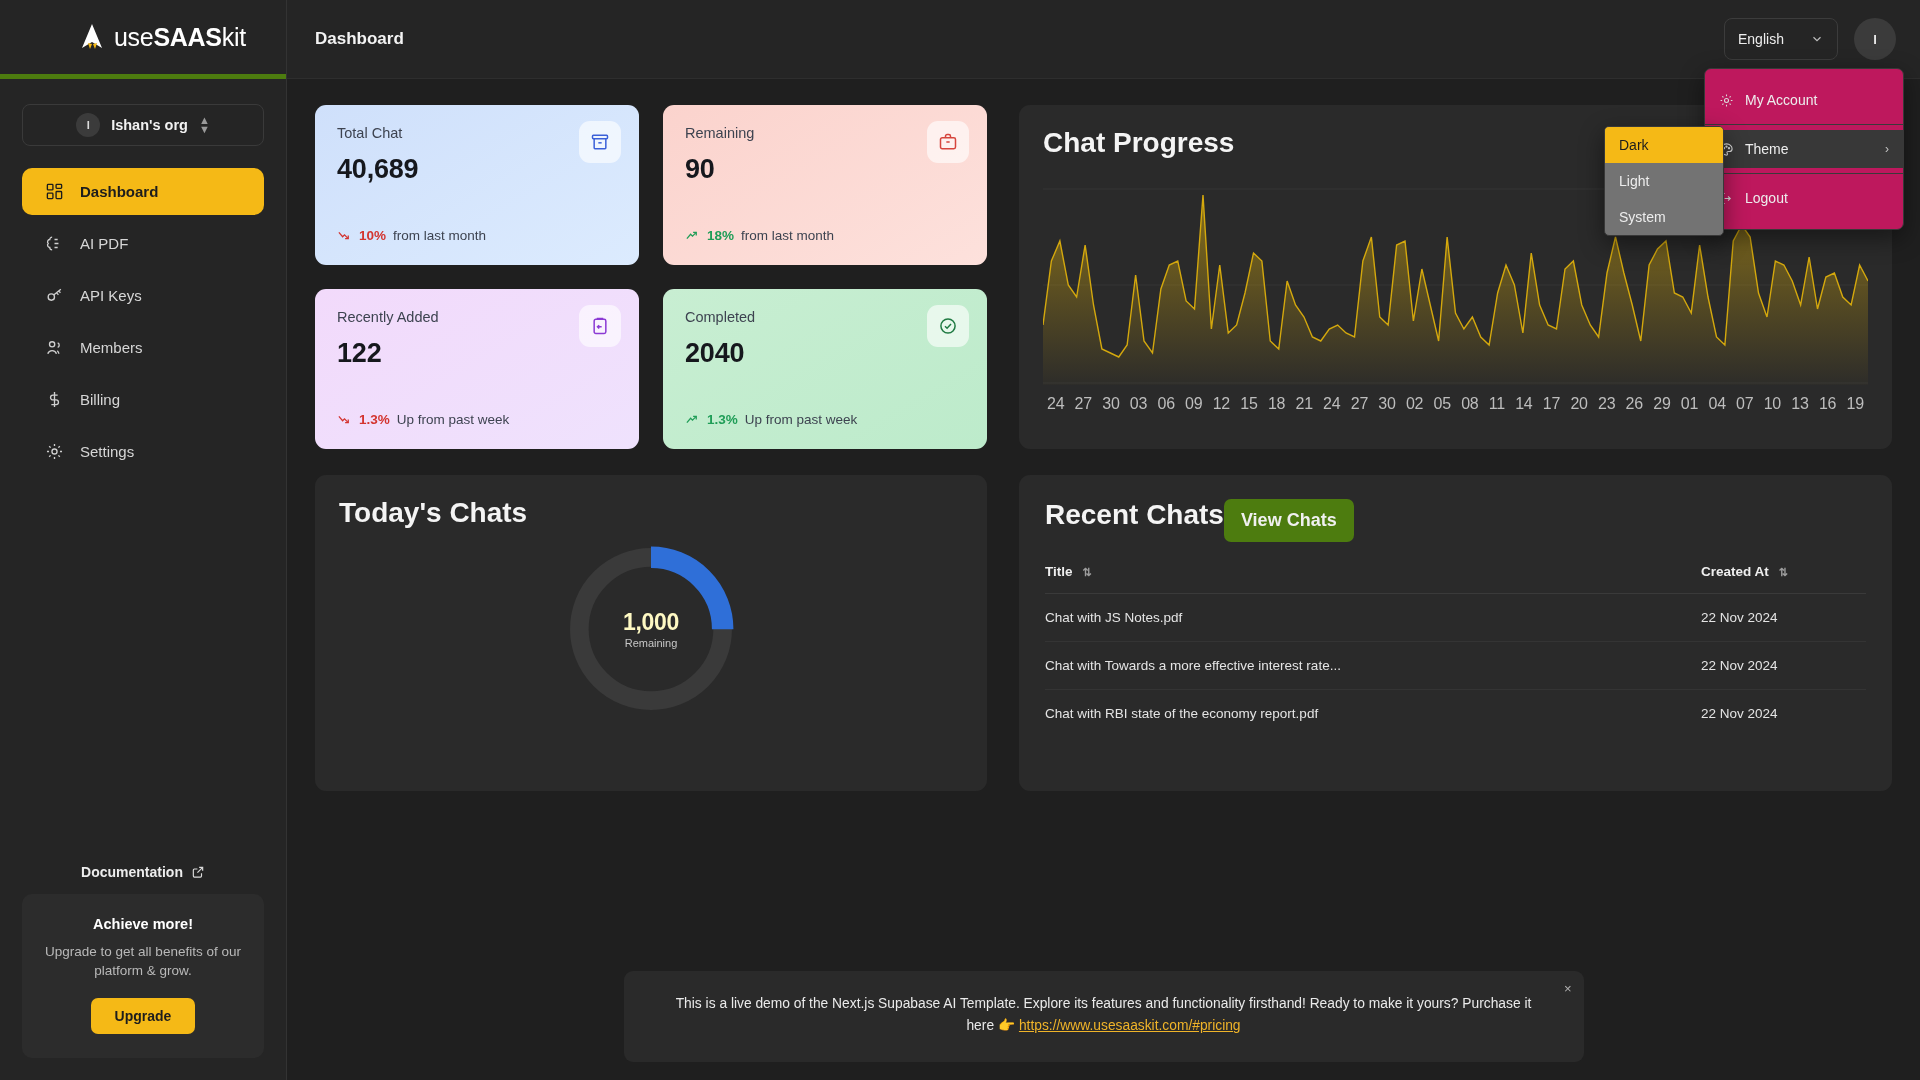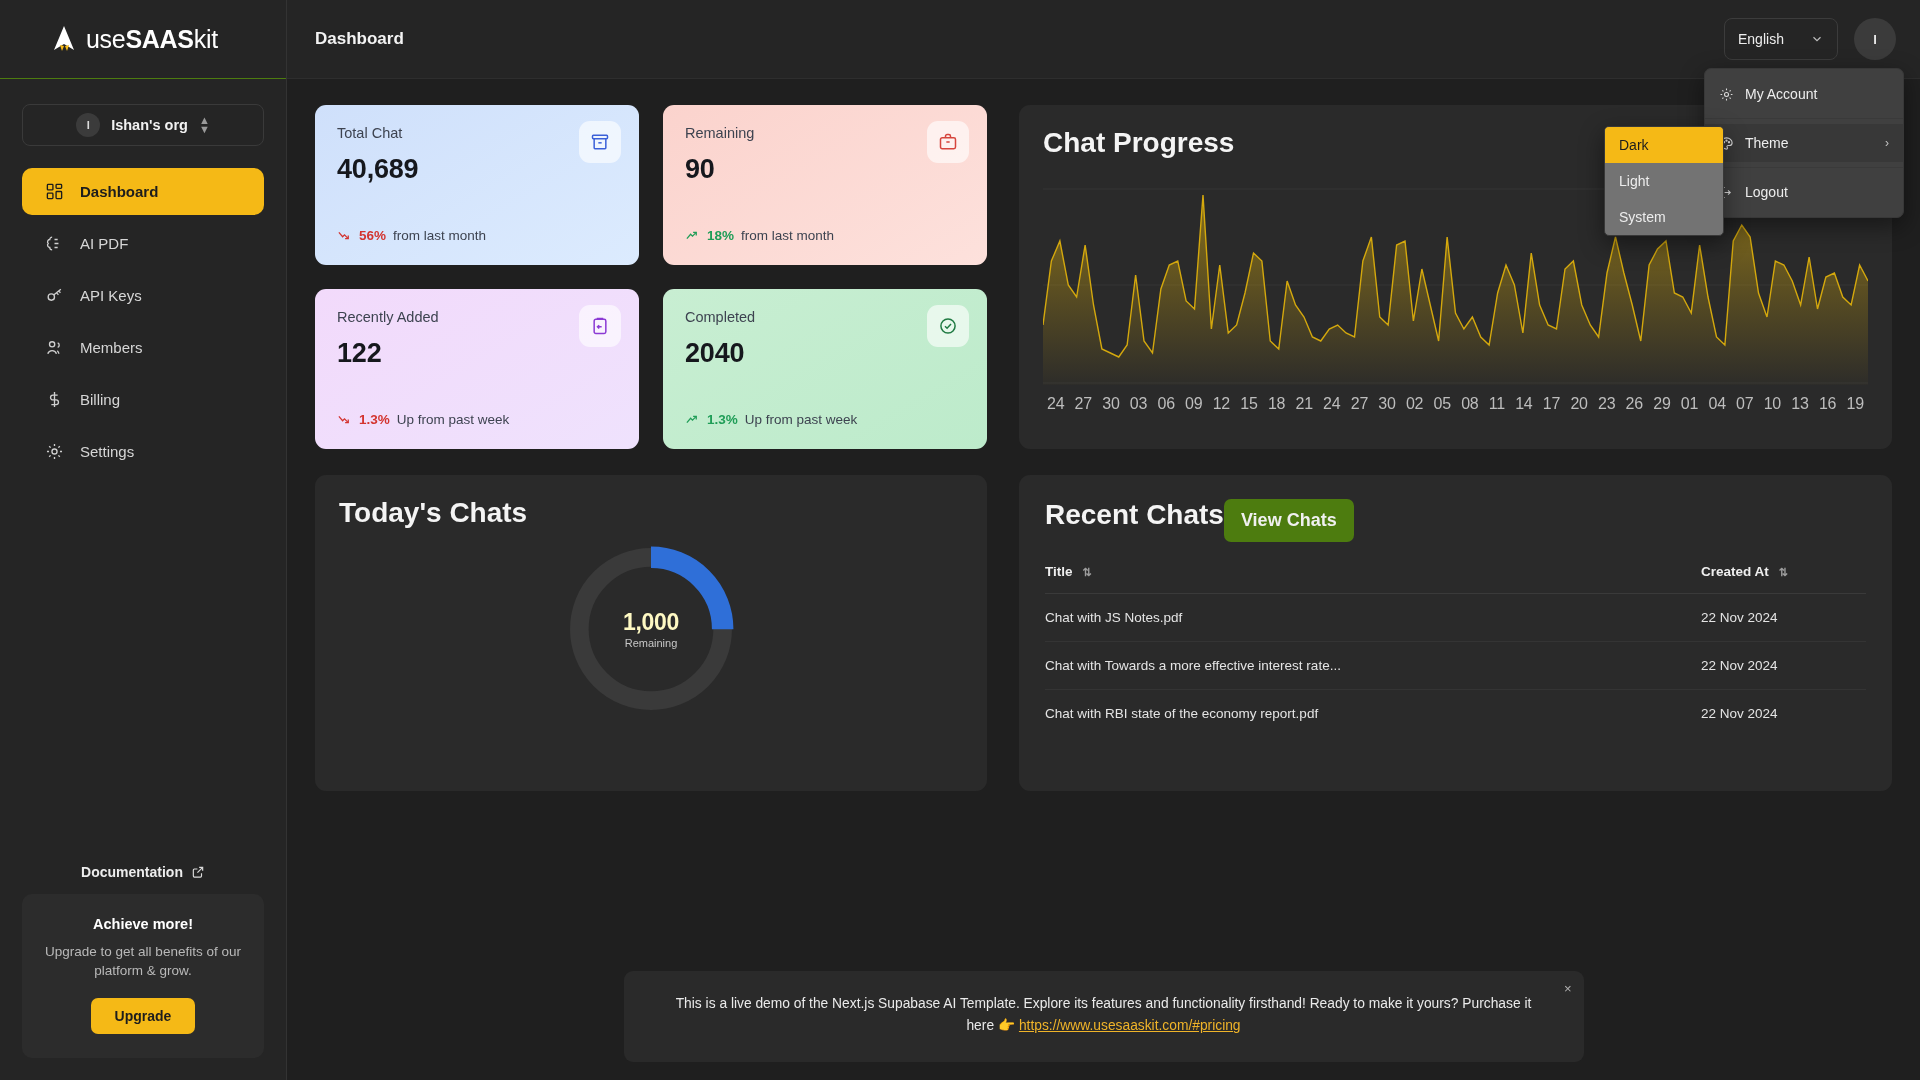--- a/index.html
+++ b/index.html
@@ -15,22 +15,22 @@
   
   .sidebar {
     width: 287px; height: 1080px;
     background: #252525;
     border-right: 1px solid #333;
     display: flex; flex-direction: column;
     flex: 0 0 287px;
     position: relative;
   }
   .logo-wrap {
-    height: 79px; display: flex; align-items: center; padding-left: 48px;
-    border-bottom: 1px solid #4d7c0f;
+    height: 79px; display: flex; align-items: center; padding-left: 76px;
+    border-bottom: 5px solid #4d7c0f;
   }
   .logo-mark { width: 32px; height: 32px; margin-right: 6px; flex: 0 0 32px; }
   .logo-text { font-size: 25px; letter-spacing: -0.3px; color: #fff; font-weight: 400; }
   .logo-text b { font-weight: 700; }
 
   .org-switch {
     margin: 25px 22px 0 22px; height: 42px;
     border: 1px solid #3a3a3a; border-radius: 8px;
     display: flex; align-items: center; justify-content: center; gap: 11px;
     cursor: pointer; background: transparent;
@@ -142,22 +142,22 @@
     line-height: 1.65;
   }
   .banner a { color: #f0b429; text-decoration: underline; }
   .banner-close {
     position: absolute; top: 7px; right: 12px; font-size: 13px; color: #b2b2b2; cursor: pointer;
   }
 
   
   .user-menu {
     position: absolute; top: 68px; right: 16px; width: 200px;
-    background: #404040; border: 1px solid #383838; border-radius: 7px;
-    padding: 6px 0; z-index: 60; box-shadow: 0 8px 24px rgba(0,0,0,0.45);
+    background: #be185d; border: 1px solid #383838; border-radius: 7px;
+    padding: 12px 0; z-index: 60; box-shadow: 0 8px 24px rgba(0,0,0,0.45);
   }
   .menu-item {
     height: 38px; display: flex; align-items: center; gap: 11px; padding: 0 14px;
     font-size: 14px; color: #ededed; cursor: pointer; position: relative;
   }
   .menu-item.hl { background: #383838; }
   .menu-item .chev { margin-left: auto; font-size: 12px; color: #c3c3c3; }
   .menu-sep { height: 1px; background: #3a3a3a; margin: 5px 0; }
 
   .theme-submenu {
@@ -296,21 +296,21 @@
                   <rect x="3" y="4" width="18" height="4" rx="1"></rect>
                   <path d="M5 8v11a1 1 0 0 0 1 1h12a1 1 0 0 0 1-1V8"></path>
                   <path d="M10 13h4"></path>
                 </svg>
             </div>
             <div class="stat-foot">
               <svg viewBox="0 0 24 24" width="15" height="15" style="stroke:#d3342f;fill:none;stroke-width:2">
                   <path d="M3 7l6 7 3-3 6 6"></path>
                   <path d="M18 12v5h-5"></path>
                 </svg>
-              <span class="stat-pct" style="color:#d3342f">56%</span>
+              <span class="stat-pct" style="color:#d3342f">10%</span>
               <span>from last month</span>
             </div>
           </div>
 
           <div class="stat-card" style="background:linear-gradient(150deg,#fbd3cd,#fde1dc);">
             <div class="stat-label">Remaining</div>
             <div class="stat-value">90</div>
             <div class="stat-ic-box">
               <svg viewBox="0 0 24 24" width="20" height="20" style="stroke:#d6453d;fill:none;stroke-width:1.8">
                   <rect x="3" y="7" width="18" height="13" rx="2"></rect>

